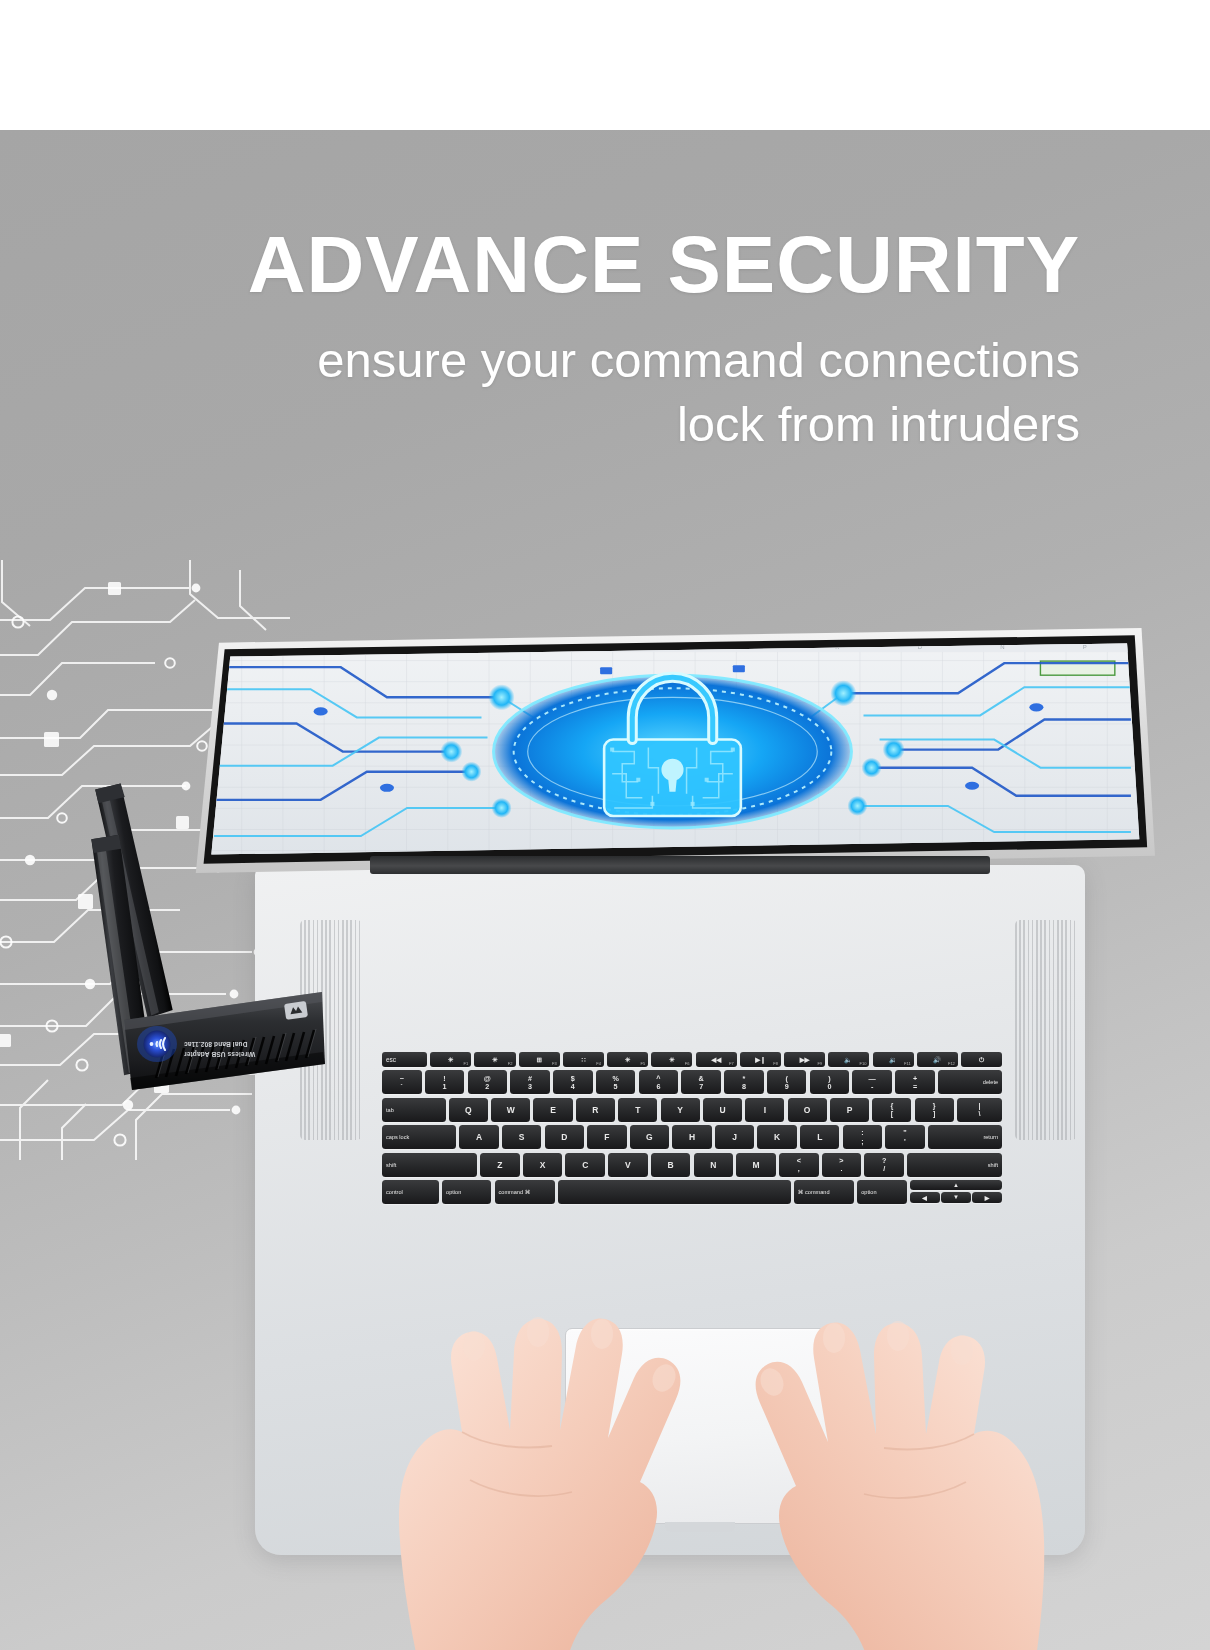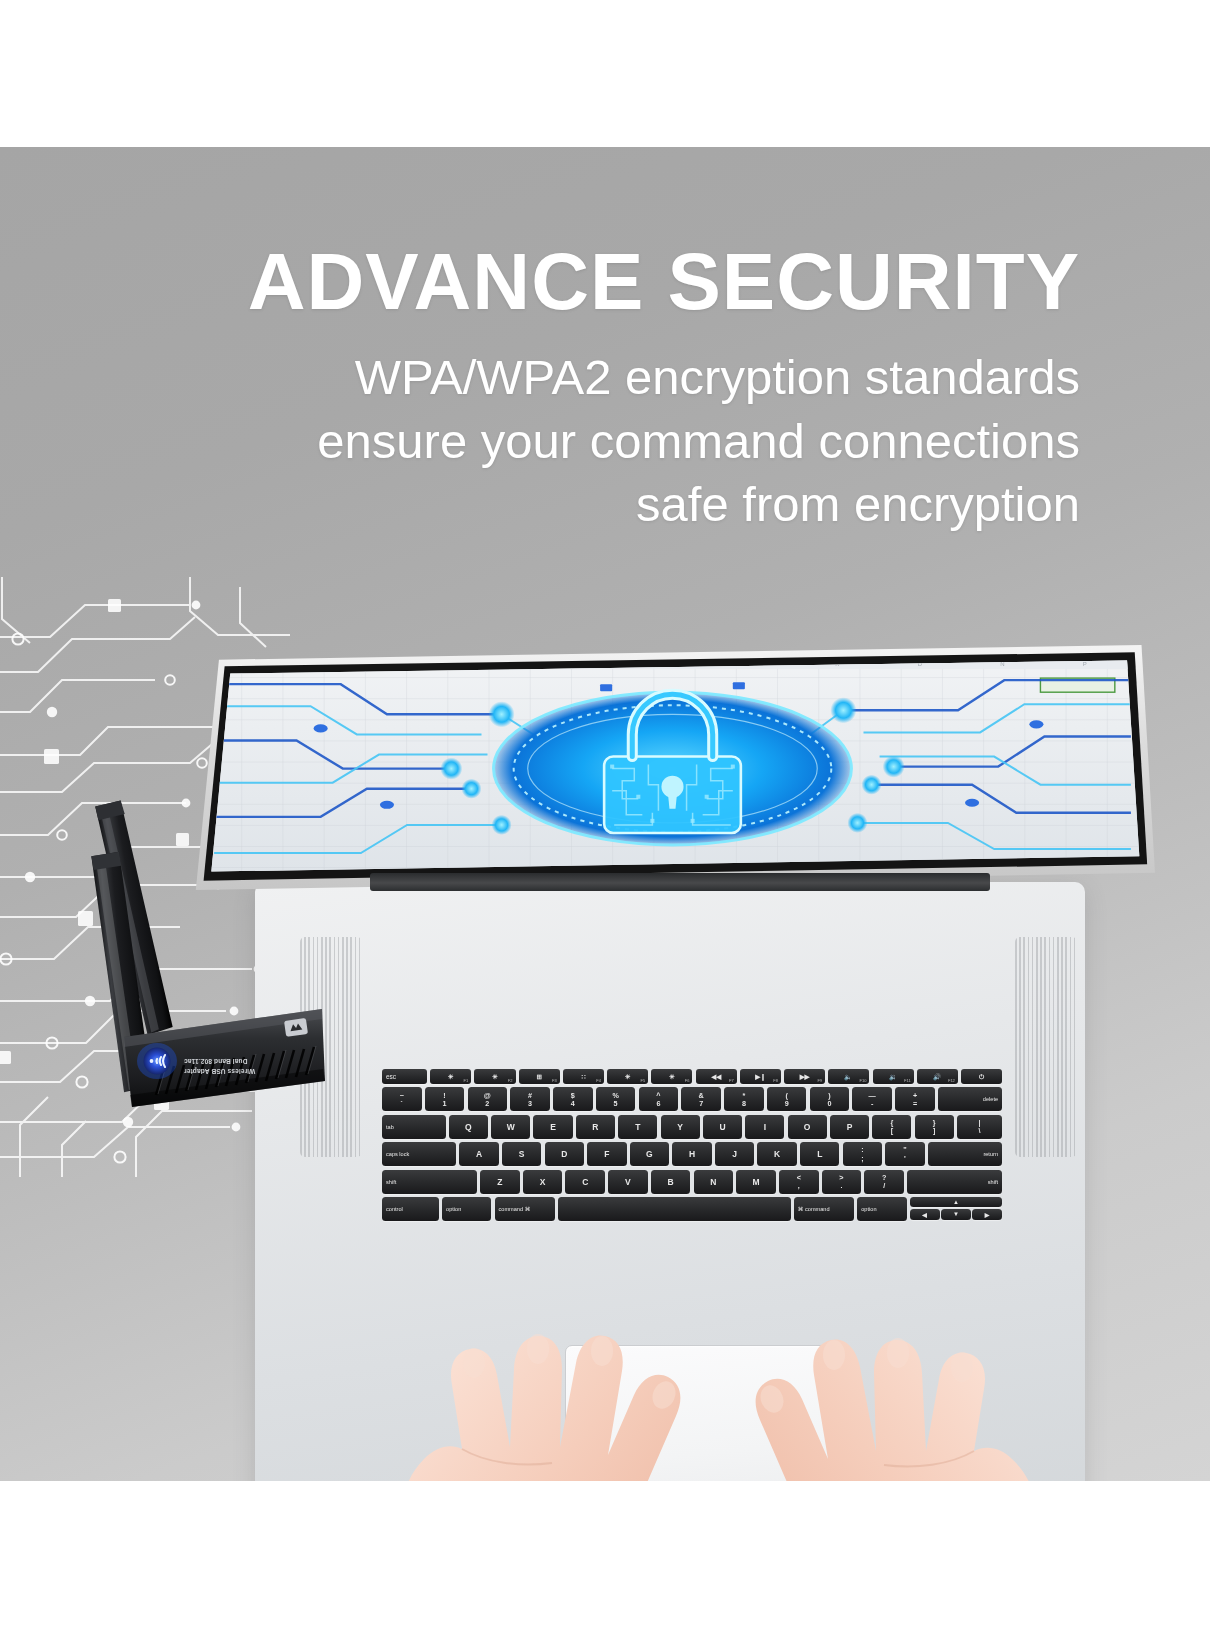--- a/index.html
+++ b/index.html
@@ -14,22 +14,22 @@
   #stage {
     position:relative;
     width:1210px; height:1650px;
     background:#ffffff;
     overflow:hidden;
   }
 
   
   .panel {
     position:absolute;
-    left:0; top:147px;
-    width:1210px; height:1334px;
+    left:0; top:130px;
+    width:1210px; height:1520px;
     background:linear-gradient(160deg,
         #a5a5a5 0%,
         #a8a8a8 22%,
         #b0b0b0 42%,
         #bdbdbd 60%,
         #cbcbcb 78%,
         #d4d4d4 100%);
     overflow:hidden;
   }
 
@@ -270,23 +270,22 @@
         <rect x="118" y="22" width="13" height="13" rx="1.6"></rect>
         <rect x="186" y="256" width="13" height="13" rx="1.6"></rect>
         <rect x="246" y="88" width="13" height="13" rx="1.6"></rect>
         <rect x="8" y="474" width="13" height="13" rx="1.6"></rect>
       </g>
     </svg>
 
     <div class="copy">
       <div class="headline">ADVANCE SECURITY</div>
       <div class="subhead">
-        <span class="ln">WPA/WPA2 encryption standards</span>
         <span class="ln">ensure your command connections</span>
-        <span class="ln">safe from encryption</span>
+        <span class="ln">lock from intruders</span>
       </div>
     </div>
 
     <div class="laptop">
 
       <div class="lid">
         <div class="lid-shell"></div>
         <div class="lid-bezel"></div>
         <div class="screen">
           <svg class="sheet" viewBox="0 0 940 215" preserveAspectRatio="none">

